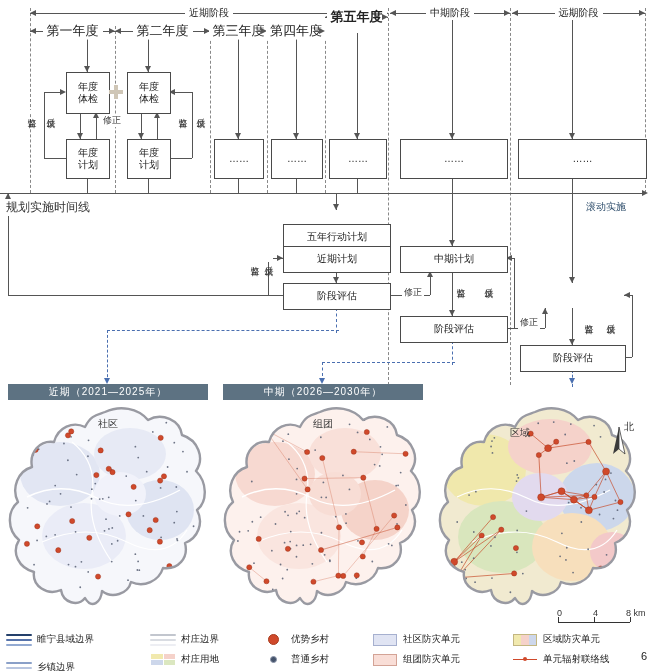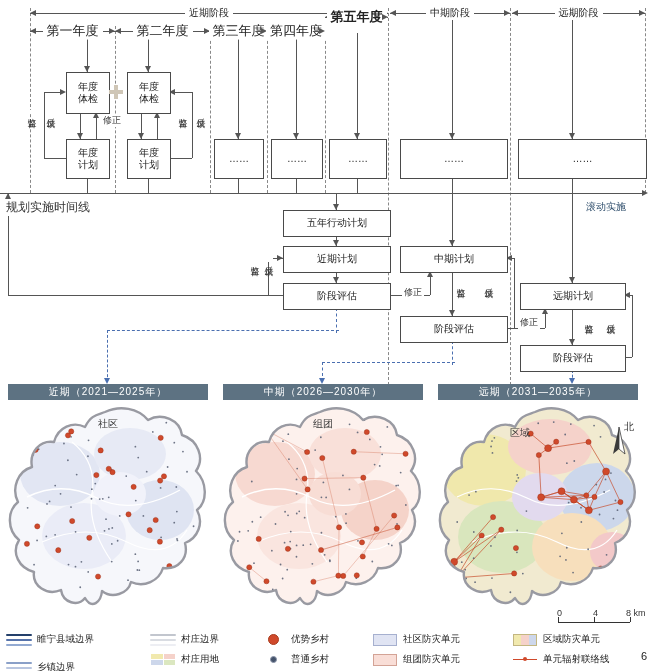--- a/index.html
+++ b/index.html
@@ -190,21 +190,21 @@
   <div class="vl" style="left:452px;top:177px;height:16px;"></div>
   <div class="vl" style="left:572px;top:177px;height:16px;"></div>
 
   <div class="hl" style="left:0px;top:193px;width:645px;border-top-width:1.4px;"></div>
   <div class="arr a-r" style="left:642px;top:189.5px;"></div>
   <div class="sl" style="left:4px;top:199px;font-size:12px;text-align:center;">规划实施时间线</div>
   <div class="sl" style="left:584px;top:200px;font-size:10px;color:#2e4d6b;">滚动实施</div>
 
   <div class="vl" style="left:336px;top:193px;height:17px;"></div>
   <div class="arr a-d" style="left:332.5px;top:204px;"></div>
-  <div class="fbox" style="left:283px;top:210px;width:106px;height:25px;justify-content:center;">
+  <div class="fbox" style="left:283px;top:224px;width:106px;height:25px;justify-content:center;">
       <span>五年行动计划</span>
     </div>
   <div class="vl" style="left:336px;top:235px;height:11px;"></div>
   <div class="arr a-d" style="left:332.5px;top:240px;"></div>
   <div class="fbox" style="left:283px;top:246px;width:106px;height:25px;">
       <span>近期计划</span>
     </div>
   <div class="vl" style="left:336px;top:271px;height:12px;"></div>
   <div class="arr a-d" style="left:332.5px;top:277px;"></div>
   <div class="fbox" style="left:283px;top:283px;width:106px;height:25px;">
@@ -238,23 +238,20 @@
   <div class="vt" style="left:456px;top:280px;">监督</div>
   <div class="vt" style="left:484px;top:280px;">反馈</div>
 
   <div class="hl" style="left:389px;top:295px;width:41px;"></div>
   <div class="vl" style="left:430px;top:271px;height:24px;"></div>
   <div class="arr a-u" style="left:426.5px;top:271px;"></div>
   <div class="sl" style="left:402px;top:286px;">修正</div>
 
   <div class="vl" style="left:572px;top:193px;height:90px;"></div>
   <div class="arr a-d" style="left:568.5px;top:277px;"></div>
-  <div class="fbox" style="left:520px;top:283px;width:104px;height:25px;">
-      <span>远期计划</span>
-    </div>
   <div class="vl" style="left:572px;top:308px;height:37px;"></div>
   <div class="arr a-d" style="left:568.5px;top:339px;"></div>
   <div class="fbox" style="left:520px;top:345px;width:104px;height:25px;">
       <span>阶段评估</span>
     </div>
 
   <div class="vl" style="left:632px;top:295px;height:62px;"></div>
   <div class="hl" style="left:624px;top:295px;width:8px;"></div>
   <div class="hl" style="left:624px;top:357px;width:8px;"></div>
   <div class="arr a-l" style="left:624px;top:291.5px;"></div>
@@ -272,21 +269,20 @@
   <div class="arr a-d a-bd" style="left:103.5px;top:378px;"></div>
   <div class="vl bblue" style="left:452px;top:341px;height:21px;"></div>
   <div class="hl bblue" style="left:322px;top:362px;width:130px;"></div>
   <div class="vl bblue" style="left:322px;top:362px;height:22px;"></div>
   <div class="arr a-d a-bd" style="left:318.5px;top:378px;"></div>
   <div class="vl bblue" style="left:572px;top:370px;height:14px;"></div>
   <div class="arr a-d a-bd" style="left:568.5px;top:378px;"></div>
 
   <div class="mhead" style="left:8px;top:384px;width:200px;">近期（2021—2025年）</div>
   <div class="mhead" style="left:223px;top:384px;width:200px;">中期（2026—2030年）</div>
-  <div class="mhead" style="left:438px;top:384px;width:200px;">远期（2031—2035年）</div>
 
   <svg class="mapsvg" style="left:2px;top:402px;" width="210" height="212" viewBox="0 0 210 212">
     <defs>
         <clipPath id="clip0">
           <path d="M103,10 C118,3 136,6 146,18 C160,10 178,18 180,33 C196,38 203,56 194,69 C205,80 206,99 195,108 C202,121 196,136 183,141 C187,156 176,168 161,166 C157,179 142,186 129,180 C126,192 110,197 100,189 C99,200 90,208 83,196 C76,205 61,201 59,188 C45,194 30,184 32,170 C17,166 9,151 17,138 C5,128 5,109 16,100 C9,86 16,69 30,65 C27,50 38,38 52,40 C56,25 71,19 83,25 C89,13 95,13 103,10 Z"></path>
         </clipPath>
       </defs>
     <g clip-path="url(#clip0)">
       <rect x="0" y="0" width="210" height="212" fill="#f6f7fb"></rect>
       <ellipse cx="58" cy="72" rx="40" ry="32" fill="#e2e6f3"></ellipse>

